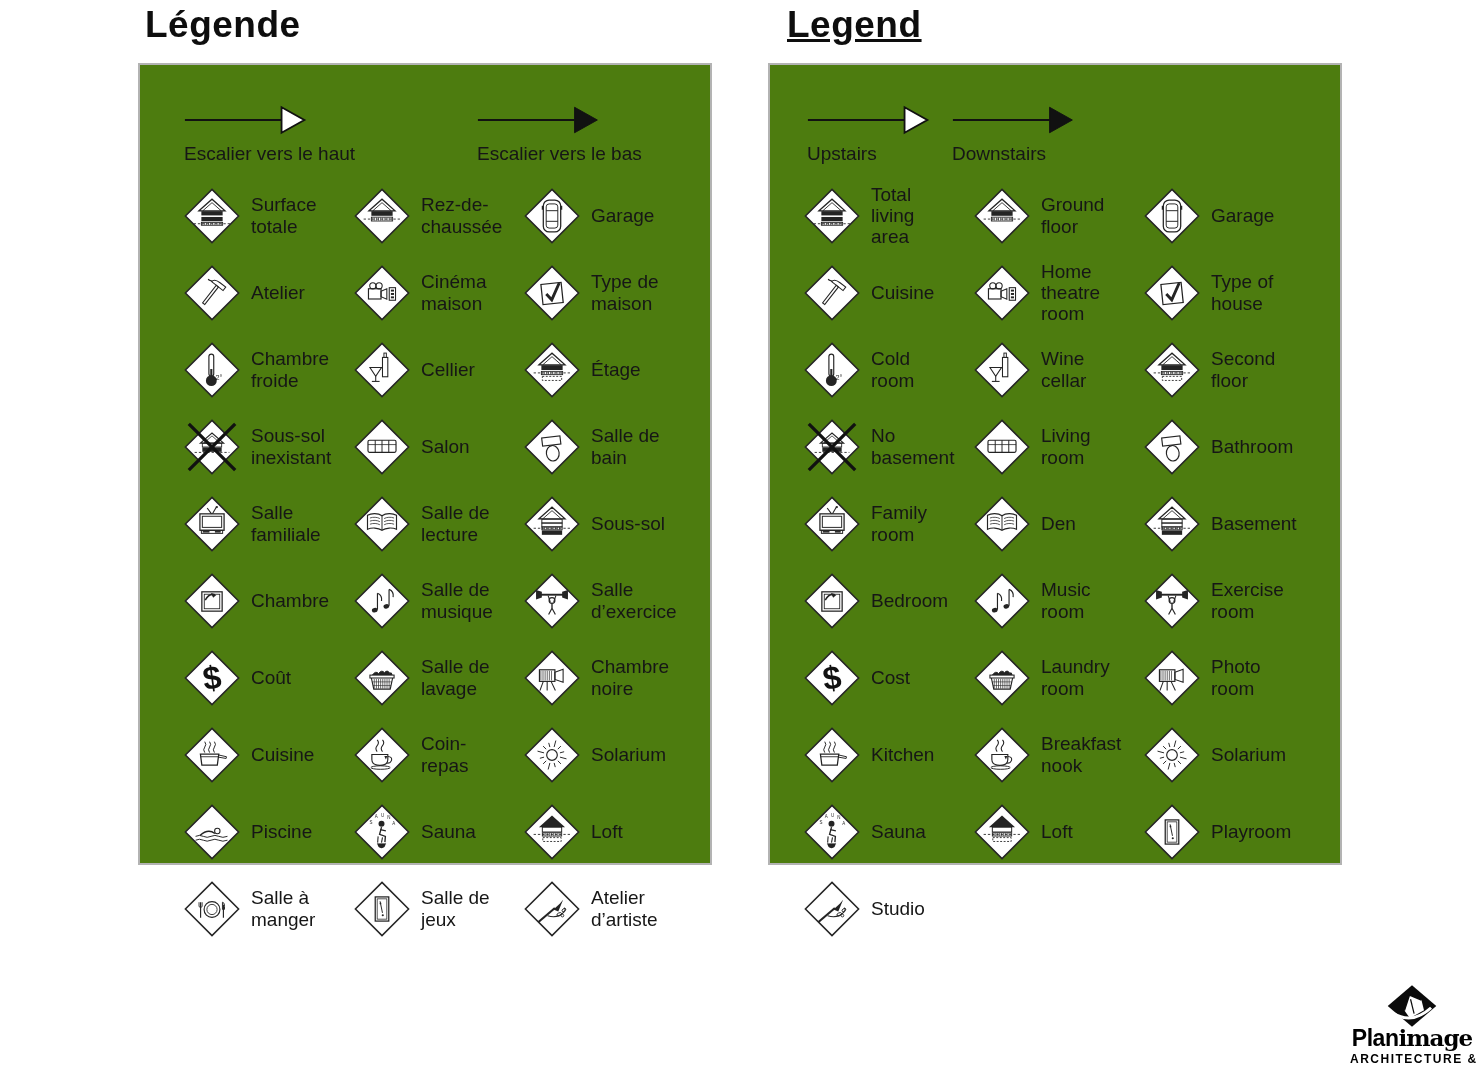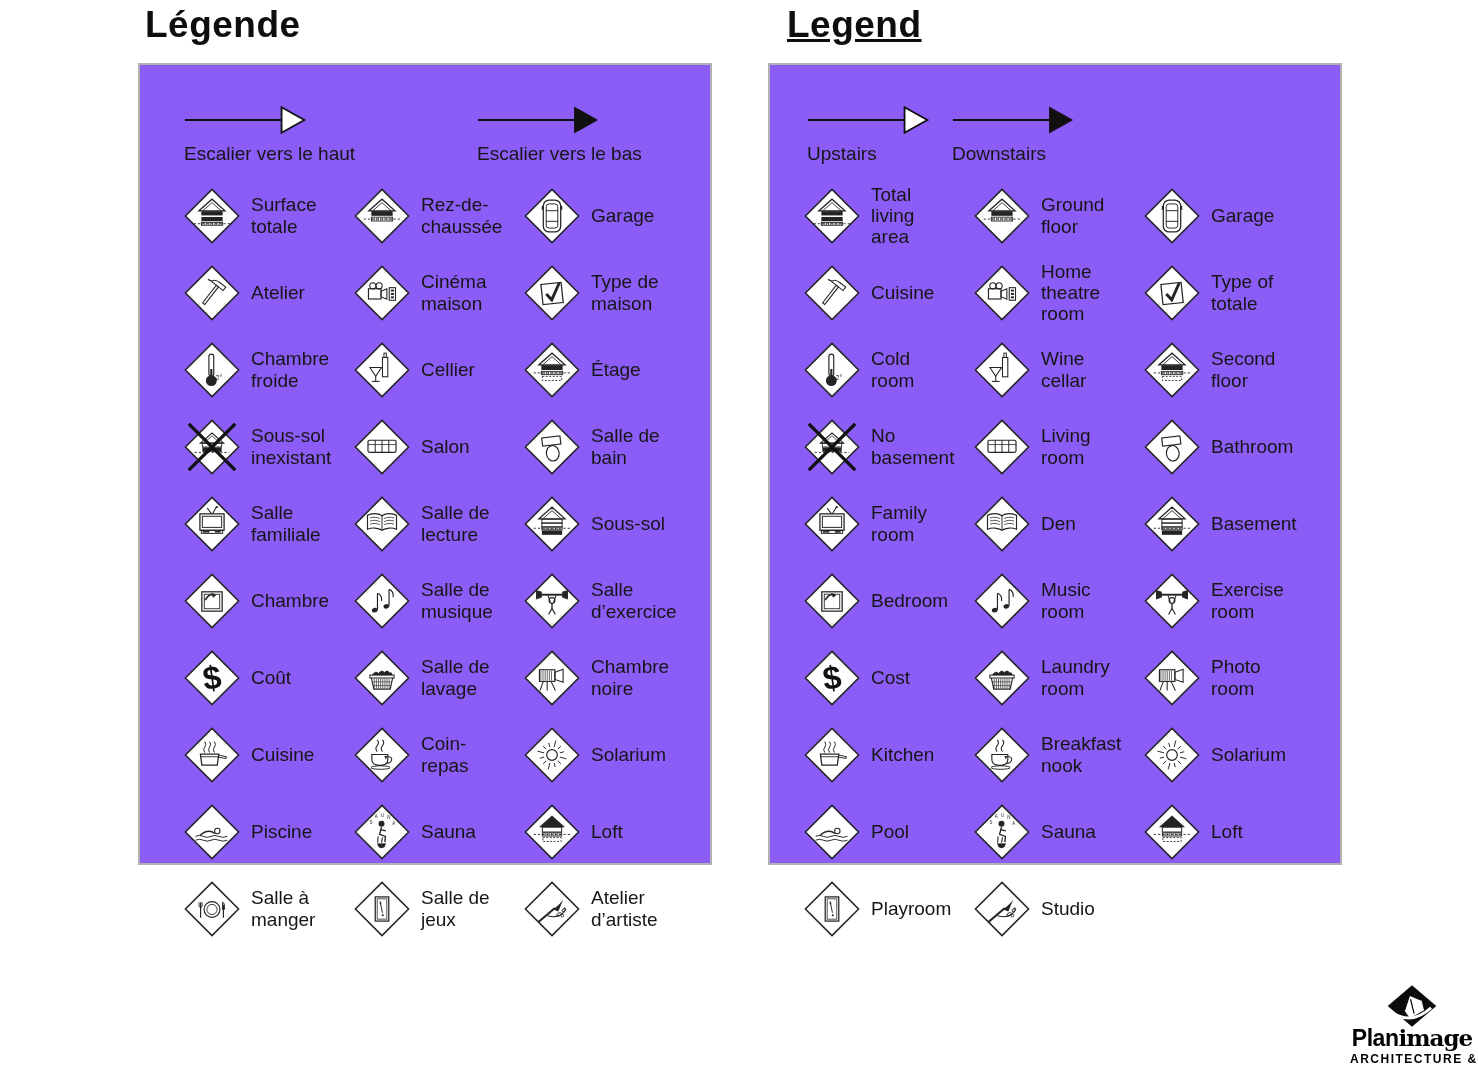--- a/index.html
+++ b/index.html
@@ -14,21 +14,21 @@
     font-family:"Liberation Sans", sans-serif;color:var(--ink);
   }
   .title{
     position:absolute;top:4px;font-size:37px;font-weight:bold;
     letter-spacing:.5px;color:#0e0e0e;
   }
   .title-fr{left:145px;text-align:center;}
   .title-en{left:787px;text-decoration:underline;}
   .panel{
     position:absolute;top:63px;width:574px;height:802px;
-    background:#8b5cf6;border:2px solid var(--panel-border);
+    background:#4d7c0f;border:2px solid var(--panel-border);
   }
   .panel-fr{left:138px;}
   .panel-en{left:768px;}
   .arrow-block{position:absolute;top:38px;}
   .panel-fr .ab1{left:44px;}
   .panel-fr .ab2{left:289px;margin-left:48px;}
   .panel-en .ab1{left:37px;}
   .panel-en .ab2{left:182px;}
   .arrow-svg{display:block;width:124px;height:34px;overflow:visible;}
   .arrow-svg line{stroke:#111;stroke-width:2.2;}
@@ -675,21 +675,21 @@
       <div class="cell">
         <span class="diamond">
           <svg viewBox="0 0 60 60" overflow="visible">
             <path d="M30,2.5 L57.5,30 L30,57.5 L2.5,30 Z" fill="#fff" stroke="#262626" stroke-width="1.6"></path>
             <g transform="rotate(-6 30 30)">
               <rect x="19.5" y="20" width="21" height="21" stroke="#242424" fill="none" stroke-width="1.3"></rect>
               <path d="M24,30.5 L29,37 L38.5,20.5" stroke="#242424" fill="none" stroke-width="3"></path>
             </g>
           </svg>
         </span>
-        <span class="item-label">Type of totale</span>
+        <span class="item-label">Type of house</span>
       </div>
       <div class="cell">
         <span class="diamond">
           <svg viewBox="0 0 60 60" overflow="visible">
             <path d="M30,2.5 L57.5,30 L30,57.5 L2.5,30 Z" fill="#fff" stroke="#262626" stroke-width="1.6"></path>
             <rect x="26.8" y="13.5" width="5" height="23" rx="2.5" stroke="#242424" fill="none" stroke-width="1.2"></rect>
             <line x1="29.3" y1="29" x2="29.3" y2="37" stroke="#242424" stroke-width="2.2"></line>
             <circle cx="29.3" cy="41" r="5.6" fill="#242424"></circle>
             <text x="33.5" y="40.5" font-size="7.5" fill="#242424" font-family="Liberation Sans, sans-serif">2°</text>
           </svg>
@@ -962,32 +962,20 @@
             <line x1="21.79360235072734" y1="32.214731952632675" x2="17.449038889347694" y2="33.38723710402644" stroke="#242424" stroke-width="1"></line>
             <line x1="21.785685185856636" y1="27.814815308916685" x2="15.020955338915044" y2="26.015251445671602" stroke="#242424" stroke-width="1"></line>
             <line x1="23.97878704181066" y1="24.000417138489315" x2="20.791086063945713" y2="20.824167388277775" stroke="#242424" stroke-width="1"></line>
             <line x1="27.785268047367317" y1="21.79360235072734" x2="26.612762895973546" y2="17.449038889347698" stroke="#242424" stroke-width="1"></line>
             <line x1="32.185184691083315" y1="21.785685185856636" x2="33.9847485543284" y2="15.020955338915044" stroke="#242424" stroke-width="1"></line>
             <line x1="35.99958286151069" y1="23.978787041810655" x2="39.17583261172223" y2="20.791086063945713" stroke="#242424" stroke-width="1"></line>
             <line x1="38.20639764927266" y1="27.785268047367317" x2="42.5509611106523" y2="26.612762895973542" stroke="#242424" stroke-width="1"></line>
           </svg>
         </span>
         <span class="item-label">Solarium</span>
-      </div>
-      <div class="cell">
-        <span class="diamond">
-          <svg viewBox="0 0 60 60" overflow="visible">
-            <path d="M30,2.5 L57.5,30 L30,57.5 L2.5,30 Z" fill="#fff" stroke="#262626" stroke-width="1.6"></path>
-            <path d="M13,34.5 q4,-2 8,0 q4,2 8,0 q4,-2 8,0 q4,2 9,0" stroke="#242424" fill="none" stroke-width="1"></path>
-            <path d="M13,38.5 q4,-2 8,0 q4,2 8,0 q4,-2 8,0 q4,2 9,0" stroke="#242424" fill="none" stroke-width="1"></path>
-            <circle cx="35.5" cy="29" r="2.8" stroke="#242424" fill="none" stroke-width="1.1"></circle>
-            <path d="M17.5,33.5 Q26,26 33,31.5" stroke="#242424" fill="none" stroke-width="1.4"></path>
-          </svg>
-        </span>
-        <span class="item-label">Pool</span>
       </div>
       <div class="cell">
         <span class="diamond">
           <svg viewBox="0 0 60 60" overflow="visible">
             <path d="M30,2.5 L57.5,30 L30,57.5 L2.5,30 Z" fill="#fff" stroke="#262626" stroke-width="1.6"></path>
             <text x="17" y="22" font-size="4.6" fill="#242424" font-family="Liberation Sans, sans-serif">S</text>
             <text x="22.5" y="16" font-size="4.6" fill="#242424" font-family="Liberation Sans, sans-serif">A</text>
             <text x="29" y="14" font-size="4.6" fill="#242424" font-family="Liberation Sans, sans-serif">U</text>
             <text x="35.5" y="16.5" font-size="4.6" fill="#242424" font-family="Liberation Sans, sans-serif">N</text>
             <text x="40.5" y="22.5" font-size="4.6" fill="#242424" font-family="Liberation Sans, sans-serif">A</text>

